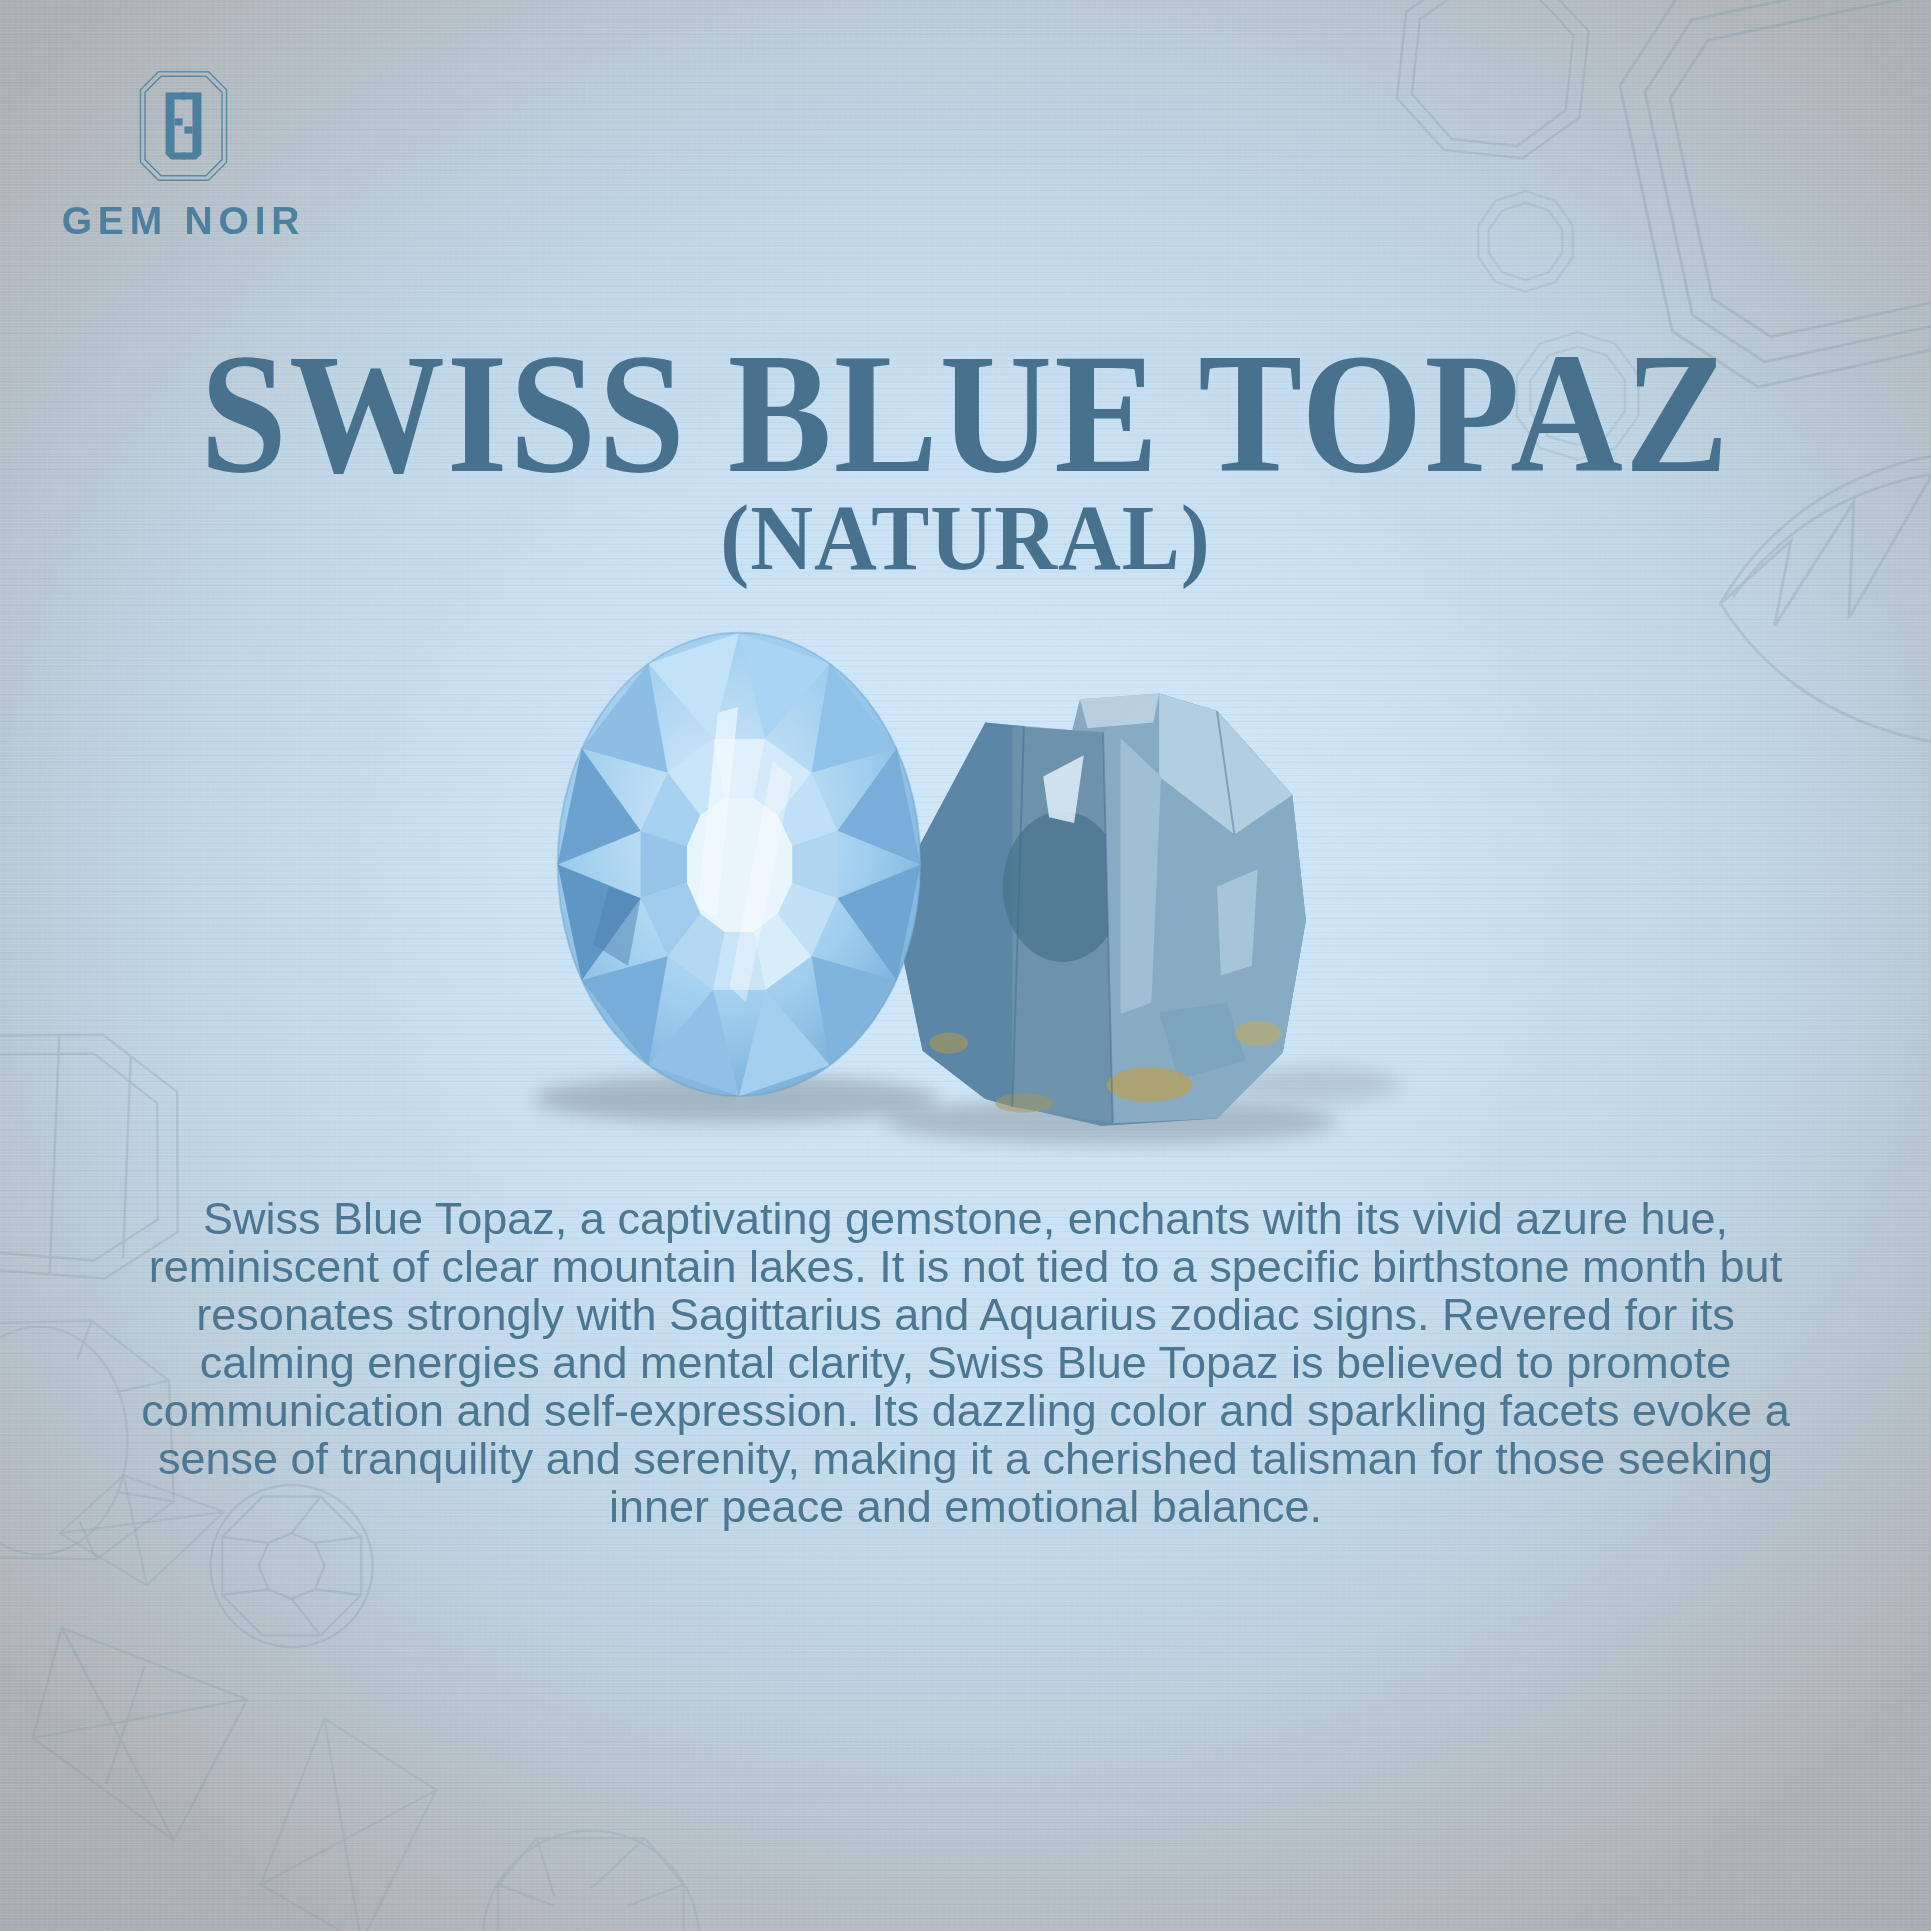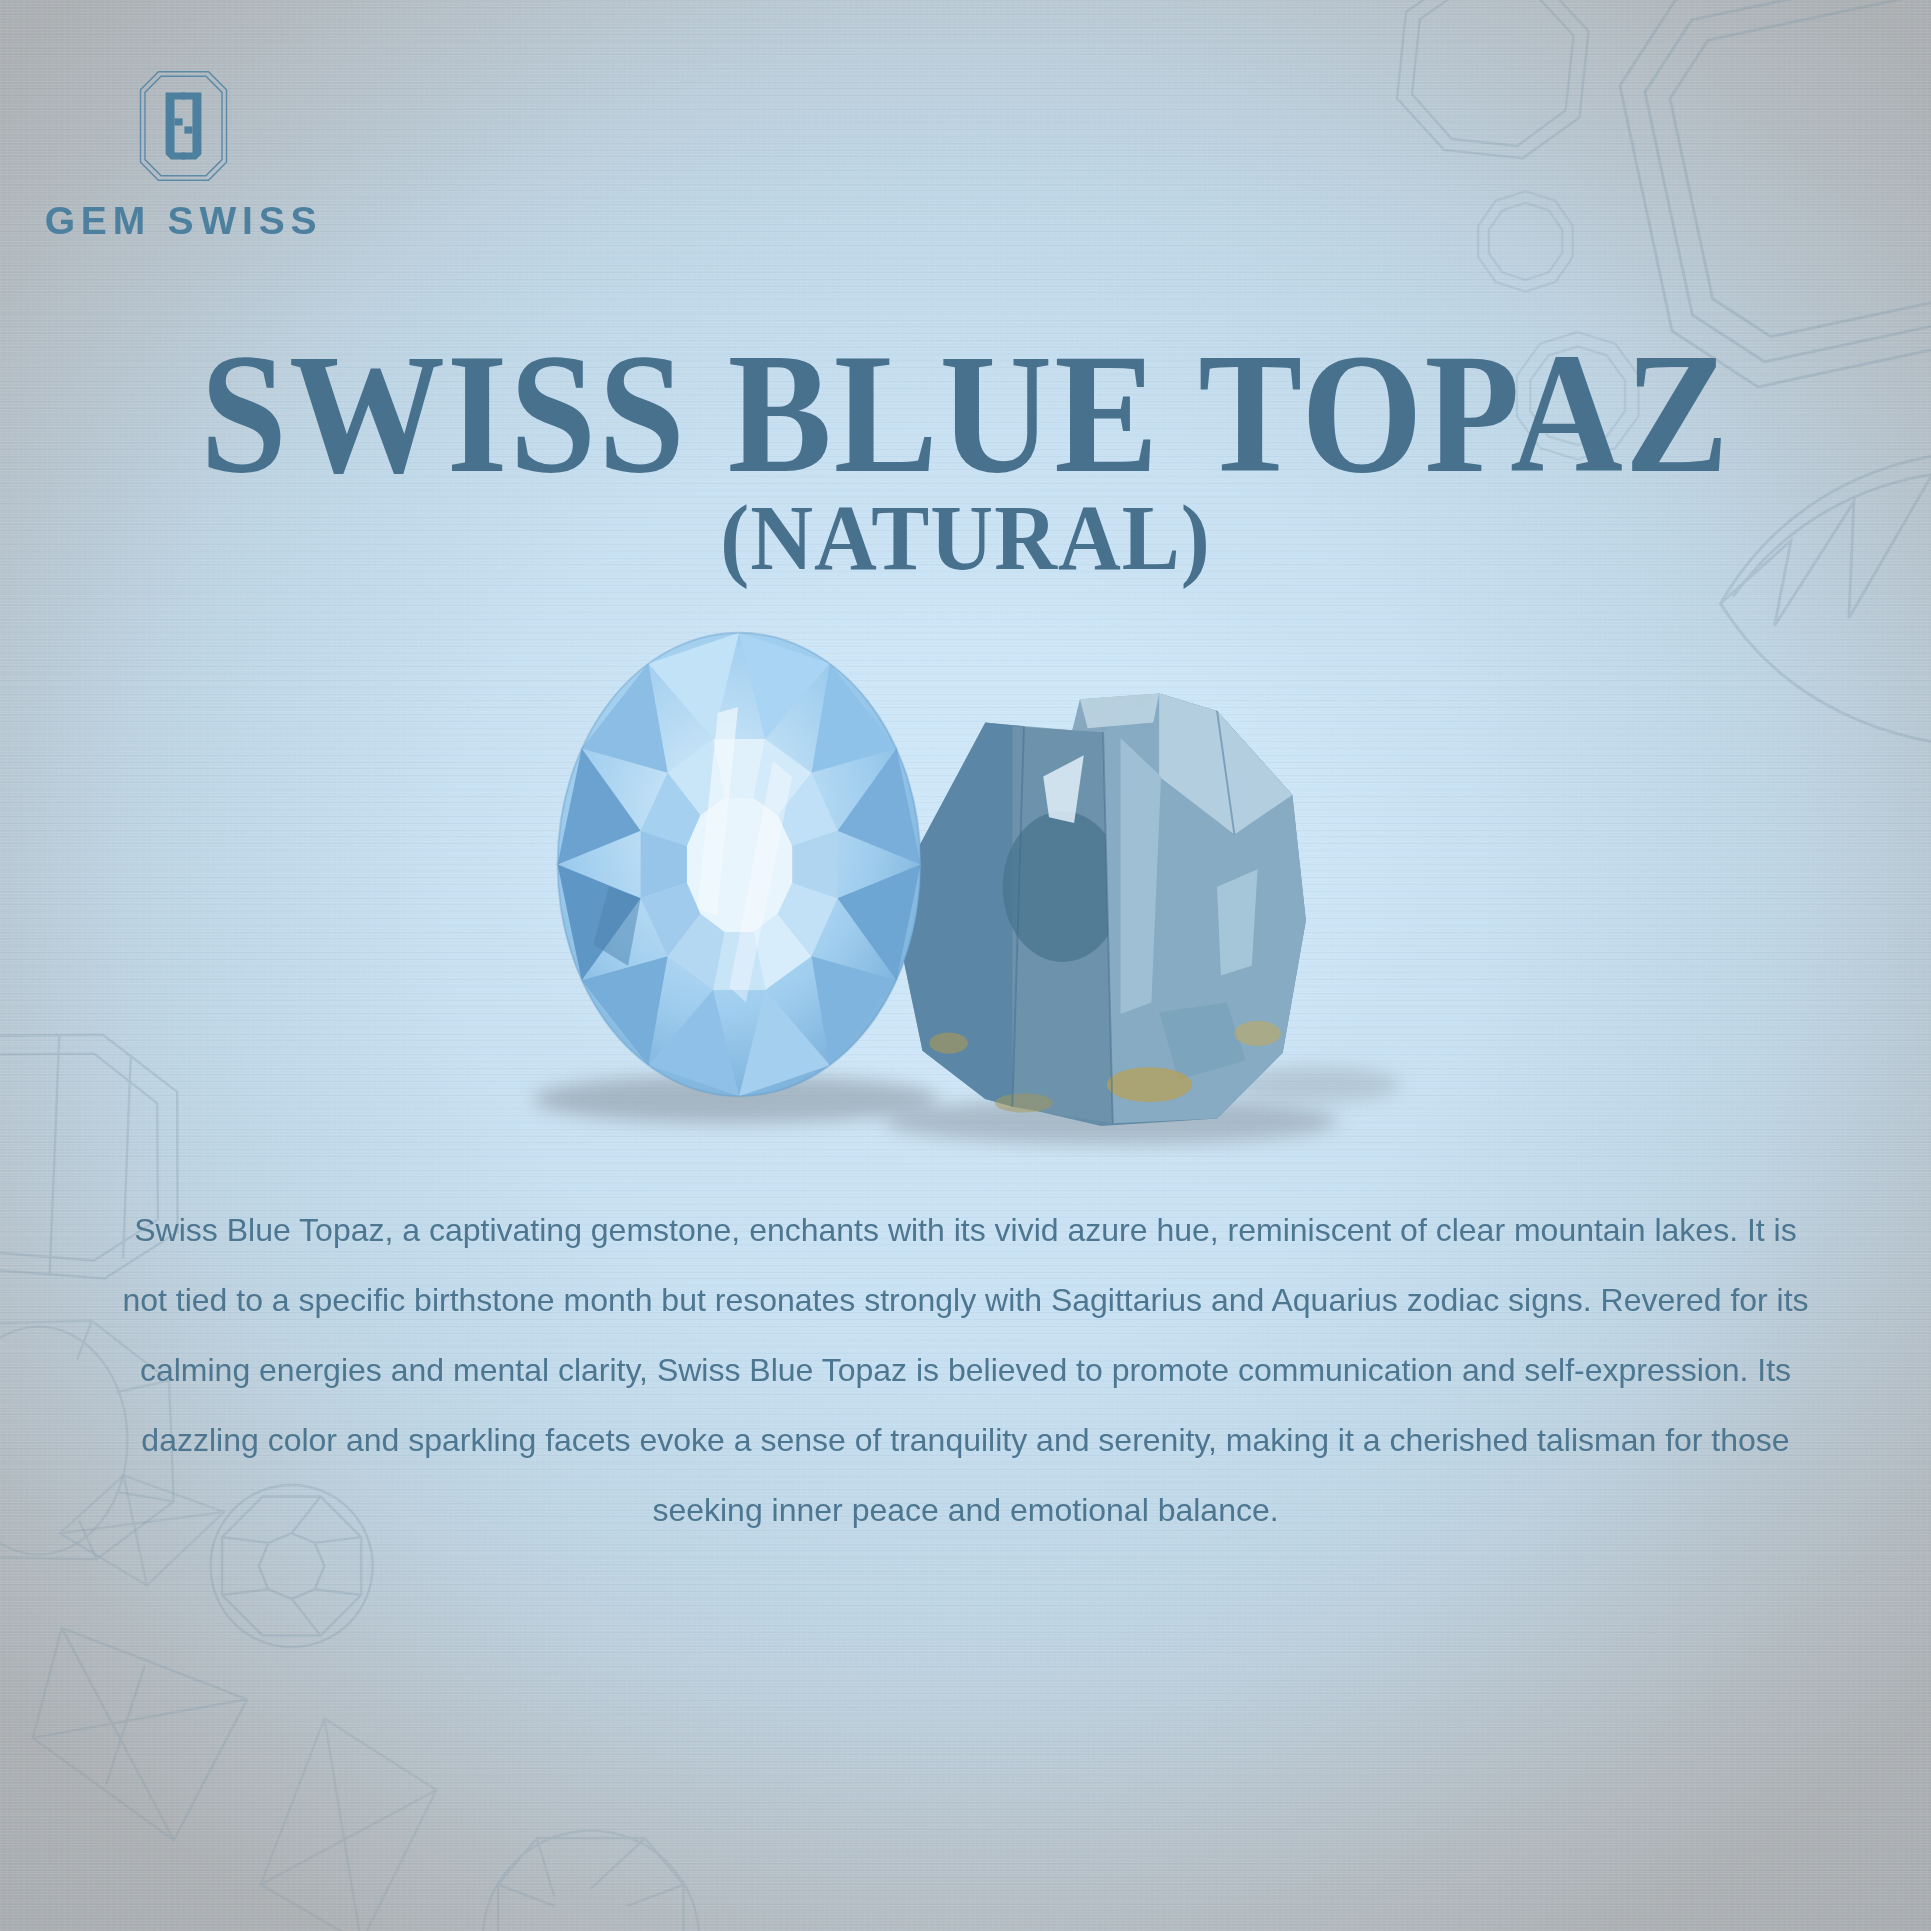--- a/index.html
+++ b/index.html
@@ -73,21 +73,21 @@
 
   .hero{
     position:absolute;left:483px;top:597px;width:966px;height:560px;z-index:7;
   }
   .hero svg{width:100%;height:100%;display:block;}
 
   .description{
     position:absolute;left:50%;top:1195px;transform:translateX(-50%);
     width:1690px;z-index:8;
     text-align:center;
-    font-size:32px;line-height:70px;font-weight:400;
+    font-size:45px;line-height:48px;font-weight:400;
     color:var(--body-text);
   }
 </style>
 </head>
 <body>
 
 <div class="photo-glow"></div>
 
 <svg class="deco" width="1931" height="1931" viewBox="0 0 2000 2000" aria-hidden="true">
   <g fill="none" stroke="#7f99aa" stroke-width="2.5">
@@ -181,21 +181,21 @@
       <polygon points="22,2 78,2 98,22 98,103 78,123 22,123 2,103 2,22"></polygon>
       <polygon points="25,7 75,7 93,25 93,100 75,118 25,118 7,100 7,25"></polygon>
     </g>
     <g fill="#4d7f9e">
       <path d="M52,25 L52,33 L40,33 L40,92 L52,92 L52,100 L36,100 L30,94 L30,25 Z"></path>
       <rect x="40" y="54" width="9" height="8"></rect>
       <path d="M48,25 L48,33 L60,33 L60,92 L48,92 L48,100 L64,100 L70,94 L70,25 Z" transform="translate(0,0)"></path>
       <rect x="51" y="63" width="9" height="8"></rect>
     </g>
   </svg>
-  <div class="brand-name">GEM SWISS</div>
+  <div class="brand-name">GEM NOIR</div>
 </header>
 
 <h1 class="page-title">SWISS BLUE TOPAZ</h1>
 <div class="subtitle">(NATURAL)</div>
 
 <figure class="hero" role="img" aria-label="Swiss Blue Topaz: faceted oval-cut gemstone beside a natural rough crystal">
   <svg viewBox="0 0 1000 580" aria-hidden="true">
     <defs>
       <radialGradient id="ovalBase" cx="45%" cy="40%" r="70%">
         <stop offset="0%" stop-color="#d8edfb"></stop>

